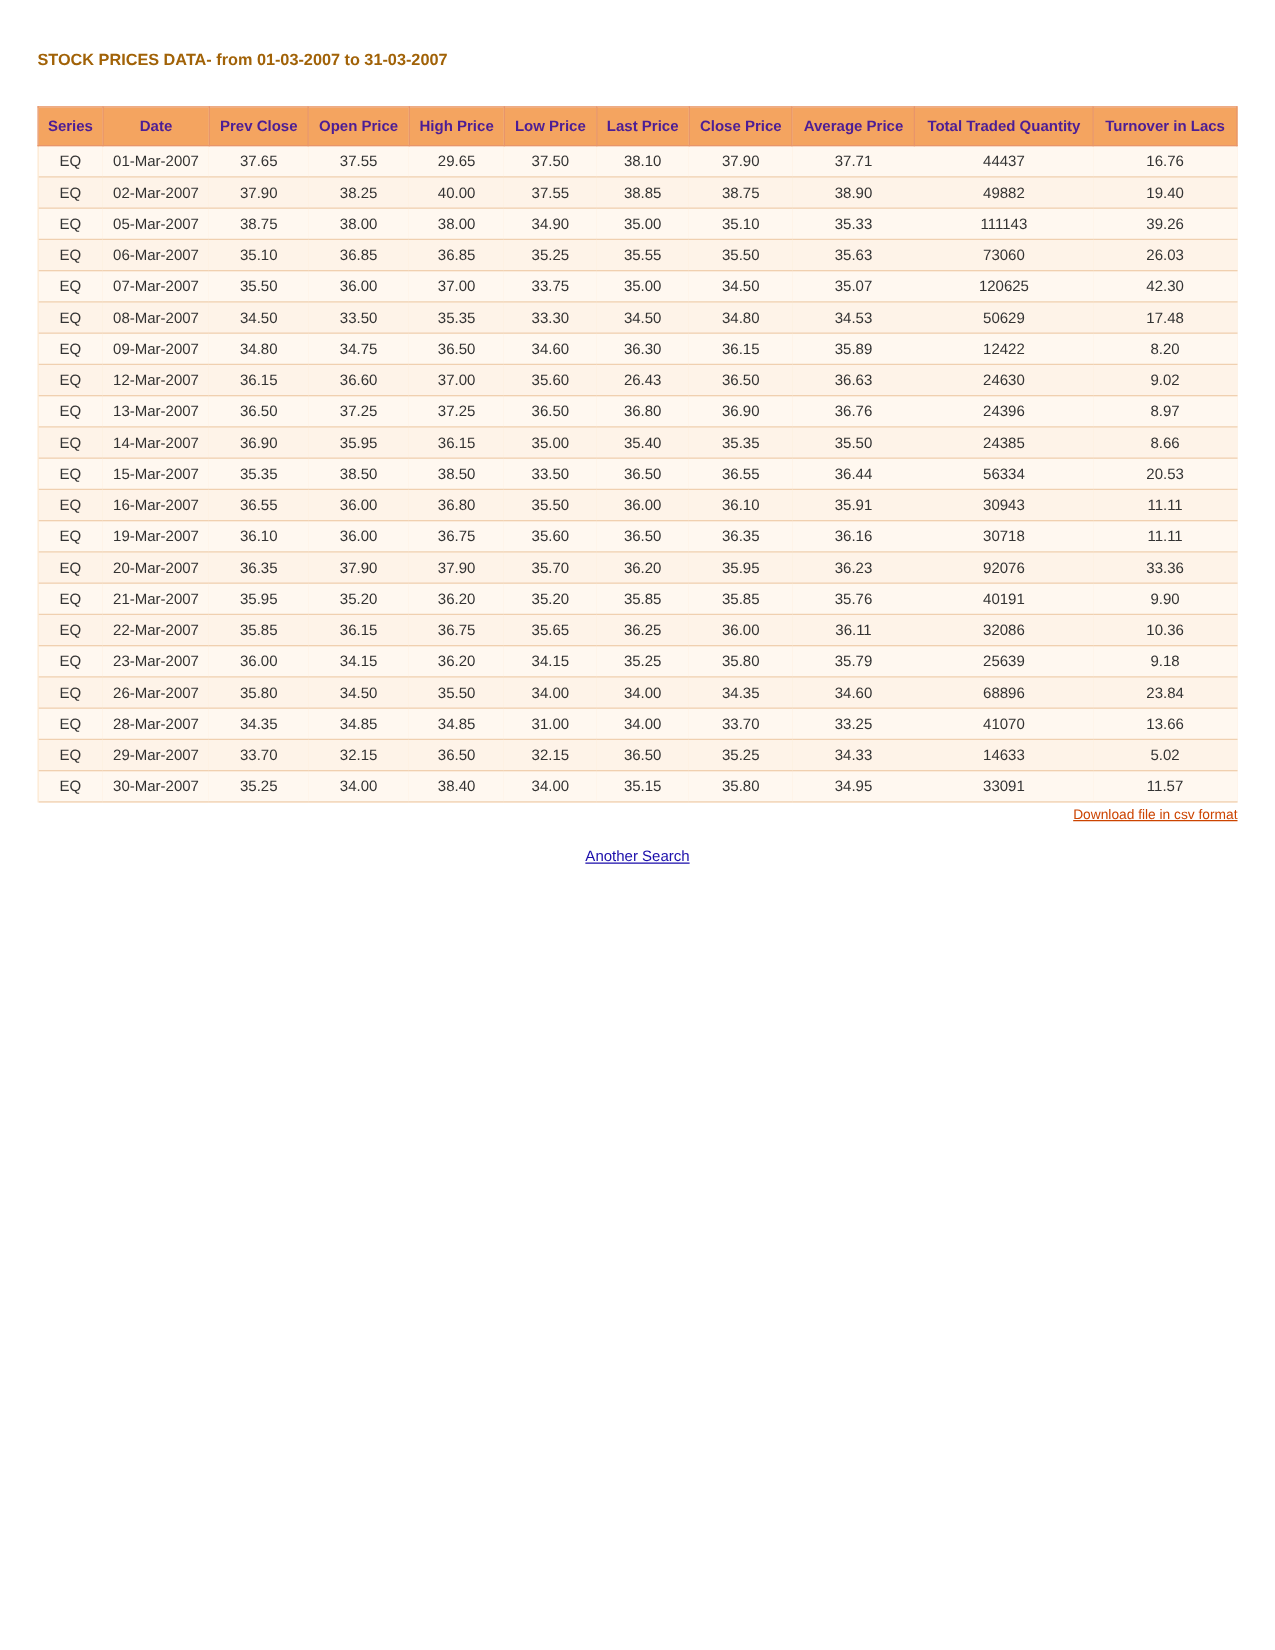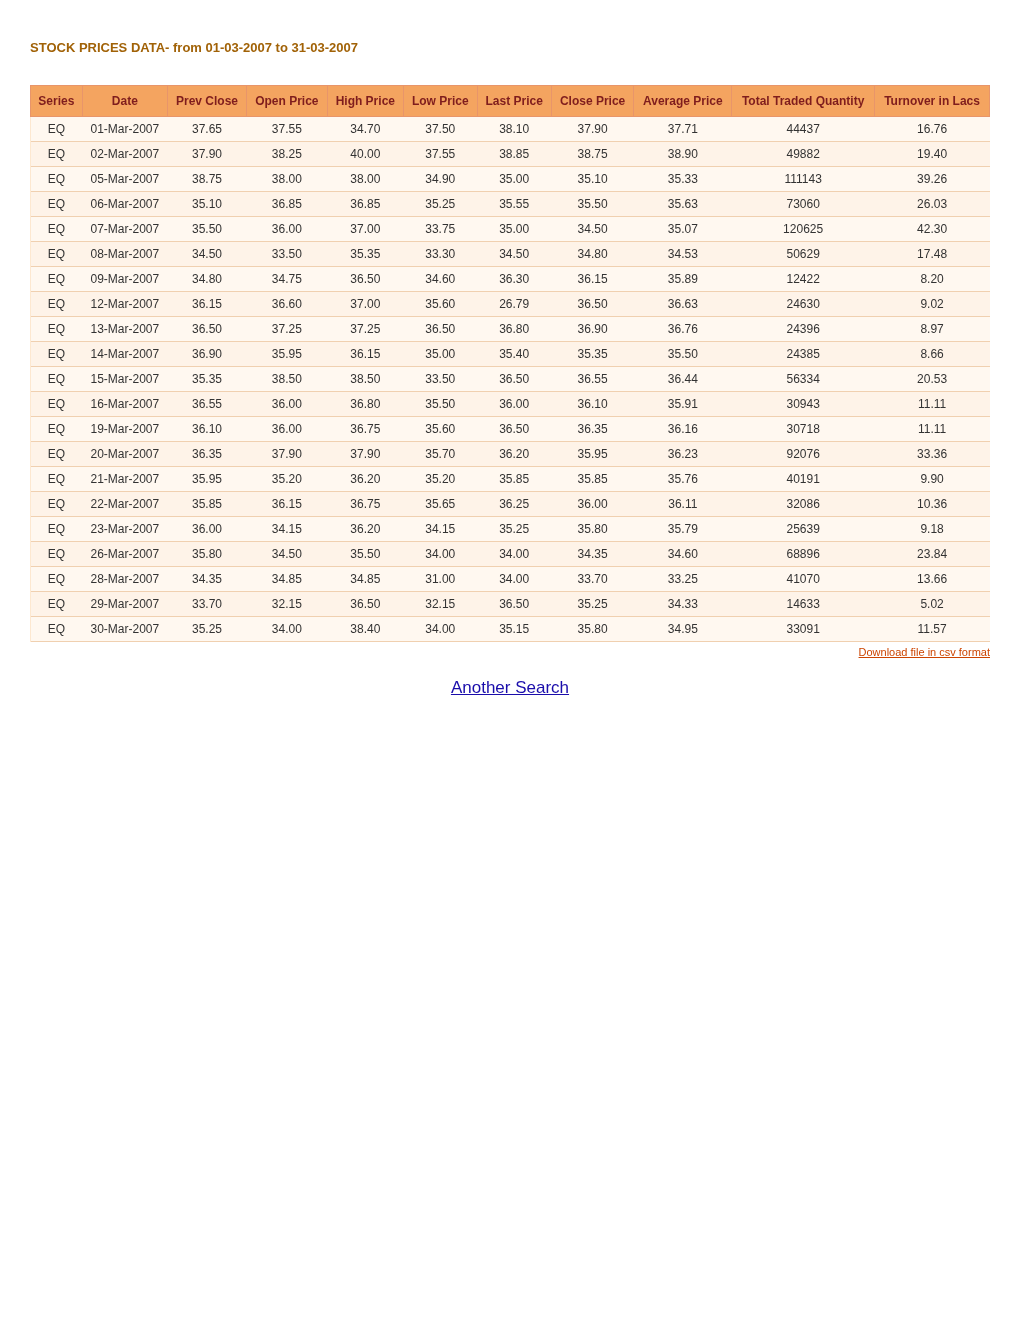--- a/index.html
+++ b/index.html
@@ -21,21 +21,21 @@
     }
     table {
       border-collapse: collapse;
       width: 100%;
       background: #fde8d0;
     }
     thead tr {
       background: #f4a460;
     }
     thead th {
-      color: #7f1d1d;
+      color: #4c1d95;
       font-weight: bold;
       font-size: 12px;
       padding: 8px 6px;
       text-align: center;
       border: 1px solid #e8956a;
       vertical-align: middle;
     }
     tbody tr {
       background: #fff8f0;
     }
@@ -60,21 +60,21 @@
       text-align: right;
     }
     .footer-links {
       text-align: center;
       margin-top: 20px;
     }
     .footer-links a {
       display: block;
       color: #1a0dab;
       text-decoration: underline;
-      font-size: 17px;
+      font-size: 12px;
       margin: 4px 0;
       text-align: center;
     }
   </style>
 </head>
 <body>
 
 <div class="page-title">STOCK PRICES DATA- from 01-03-2007 to 31-03-2007</div>
 
 <div class="table-wrapper">
@@ -93,21 +93,21 @@
         <th>Total Traded Quantity</th>
         <th>Turnover in Lacs</th>
       </tr>
     </thead>
     <tbody id="table-body">
     <tr>
           <td>EQ</td>
           <td>01-Mar-2007</td>
           <td>37.65</td>
           <td>37.55</td>
-          <td>34.70</td>
+          <td>29.65</td>
           <td>37.50</td>
           <td>38.10</td>
           <td>37.90</td>
           <td>37.71</td>
           <td>44437</td>
           <td>16.76</td>
         </tr>
         <tr>
           <td>EQ</td>
           <td>02-Mar-2007</td>
@@ -186,21 +186,21 @@
           <td>12422</td>
           <td>8.20</td>
         </tr>
         <tr>
           <td>EQ</td>
           <td>12-Mar-2007</td>
           <td>36.15</td>
           <td>36.60</td>
           <td>37.00</td>
           <td>35.60</td>
-          <td>26.79</td>
+          <td>26.43</td>
           <td>36.50</td>
           <td>36.63</td>
           <td>24630</td>
           <td>9.02</td>
         </tr>
         <tr>
           <td>EQ</td>
           <td>13-Mar-2007</td>
           <td>36.50</td>
           <td>37.25</td>

